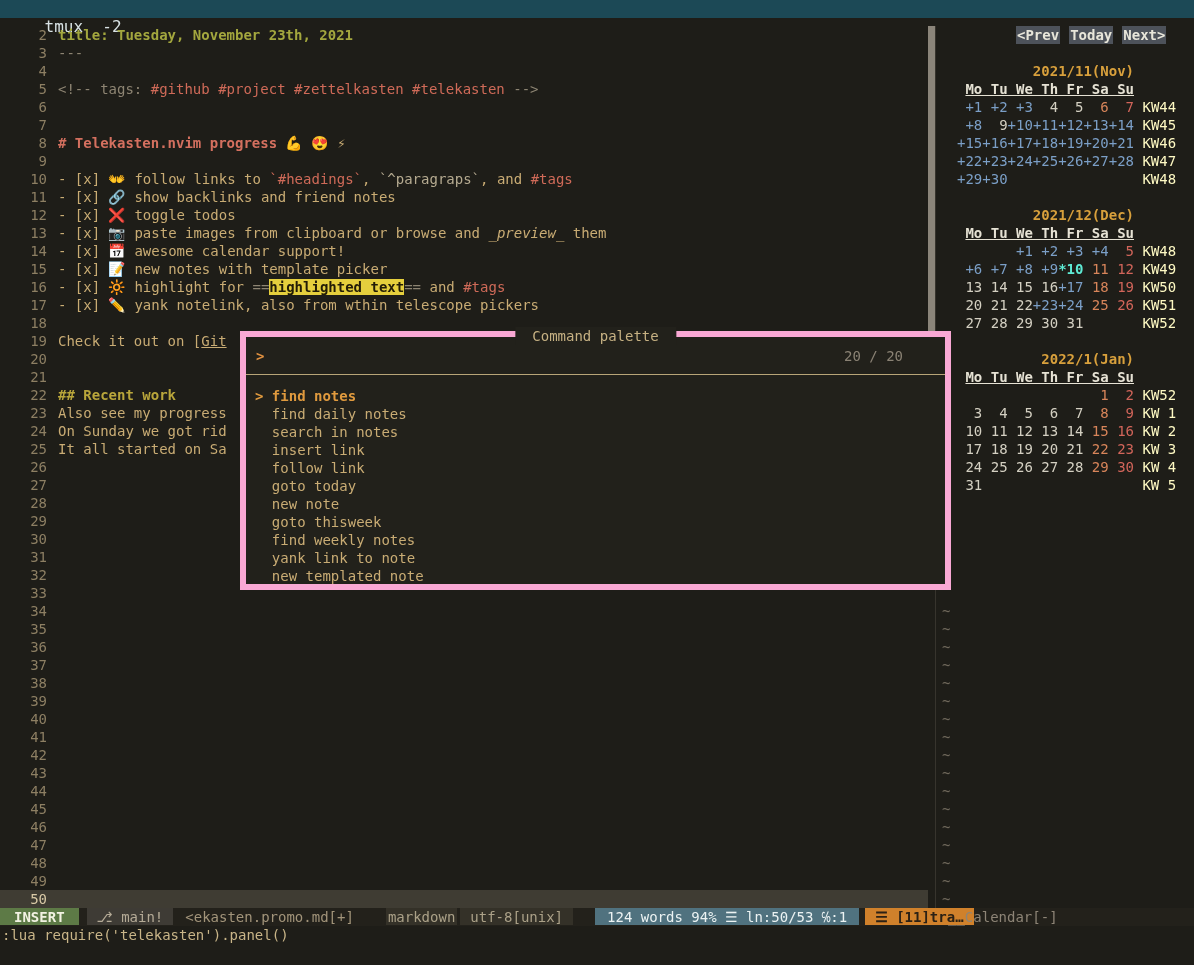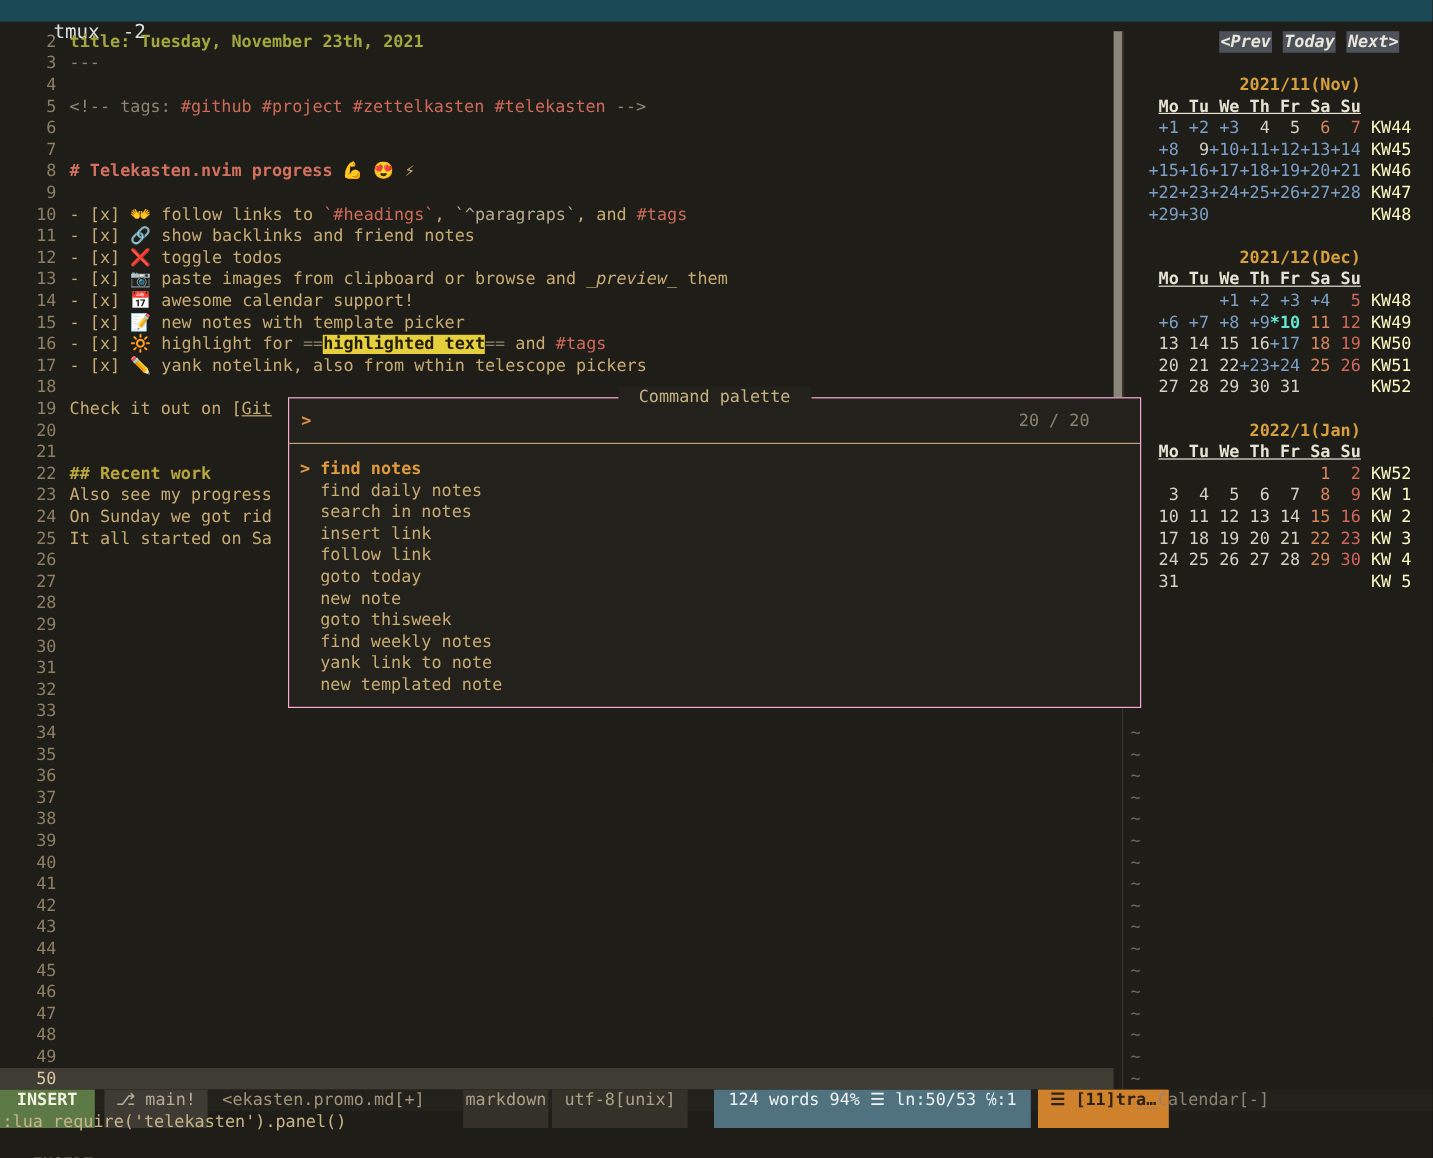--- a/index.html
+++ b/index.html
@@ -33,46 +33,46 @@
   .s-ital{color:#c9ac74;font-style:italic}
   .s-emo{}
   
   .sep-line{position:absolute;left:935px;top:8px;width:1px;height:882px;background:#37342d;}
   .scroll-thumb{position:absolute;left:928px;top:8px;width:8px;height:306px;background:#8b857a;}
   
   .calwin{position:absolute;left:940px;top:0;width:254px;padding-top:8px;}
   .cal-row{height:18px;white-space:pre;padding-left:17px;}
   .tilde-row{height:18px;white-space:pre;padding-left:2px;color:#6e675a;}
   .cal-nav{height:18px;padding-left:76px;display:flex;gap:9px;}
-  .navbtn{background:#4d525a;color:#e8e6da;height:18px;padding:0 1px;font-weight:bold;font-style:italic;}
+  .navbtn{background:#4d525a;color:#e8e6da;height:18px;padding:0 1px;font-weight:bold;}
   .cal-title{color:#d8a03c;font-weight:bold}
   .cal-hdr{color:#e6e2d4;font-weight:bold;text-decoration:underline}
   .cal-lnk{color:#7b9fc7}
   .cal-day{color:#d4d0c2}
   .cal-sat{color:#d8855a}
   .cal-sun{color:#d2655a}
   .cal-today{color:#5eead4;font-weight:bold}
   .cal-kw{color:#fef9c3}
   
   .popup{position:absolute;left:240px;top:331px;width:711px;height:259px;z-index:10;
-    background:#22211b;border:1px solid #f9a8d4;box-sizing:border-box;}
+    background:#22211b;border:6px solid #f9a8d4;box-sizing:border-box;}
   .popup-title{position:absolute;top:-10px;left:50%;transform:translateX(-50%);
     background:#22211b;padding:0 9px;color:#c6b183;white-space:pre;}
   .popup-prompt{height:37px;border-bottom:1px solid #b8a578;display:flex;align-items:center;
     padding:0 42px 0 10px;}
   .prompt-char{color:#e09040;font-weight:bold;}
   .prompt-count{margin-left:auto;color:#8a8274;}
   .popup-list{padding:12px 0 0 9px;}
   .popup-item{height:18px;white-space:pre;color:#c9ac74;}
   .popup-item.selected{color:#e09a3e;font-weight:bold;}
   
   .statusline{position:absolute;top:908px;left:0;width:1194px;height:18px;background:#23211b;
     white-space:pre;}
   .st-left{position:absolute;left:0;top:0;width:936px;height:18px;display:flex;}
-  .seg{height:32px;}
+  .seg{height:17px;}
   .seg-mode{background:#5d7a46;color:#f2f2e2;font-weight:bold;padding:0 14px;}
   .seg-branch{background:#3e3b35;color:#b5ab97;padding:0 10px;margin-left:8px;}
   .seg-file{color:#a2947a;padding:0 8px;margin-left:4px;}
   .seg-ft{background:#343128;color:#aba188;padding:0 2px;margin-left:24px;}
   .seg-enc{background:#343128;color:#aba188;padding:0 10px;margin-left:3px;}
   .seg-info{background:#50727f;color:#ecf3f3;padding:0 12px;margin-left:22px;}
   .seg-diag{background:#d0812b;color:#2b2115;font-weight:bold;padding:0 10px;margin-left:6px;}
   .st-cal{position:absolute;left:948px;top:0;color:#8d8476;text-align:right;}
   
   .cmdline{position:absolute;top:926px;left:2px;height:18px;white-space:pre;color:#c9b588;}

